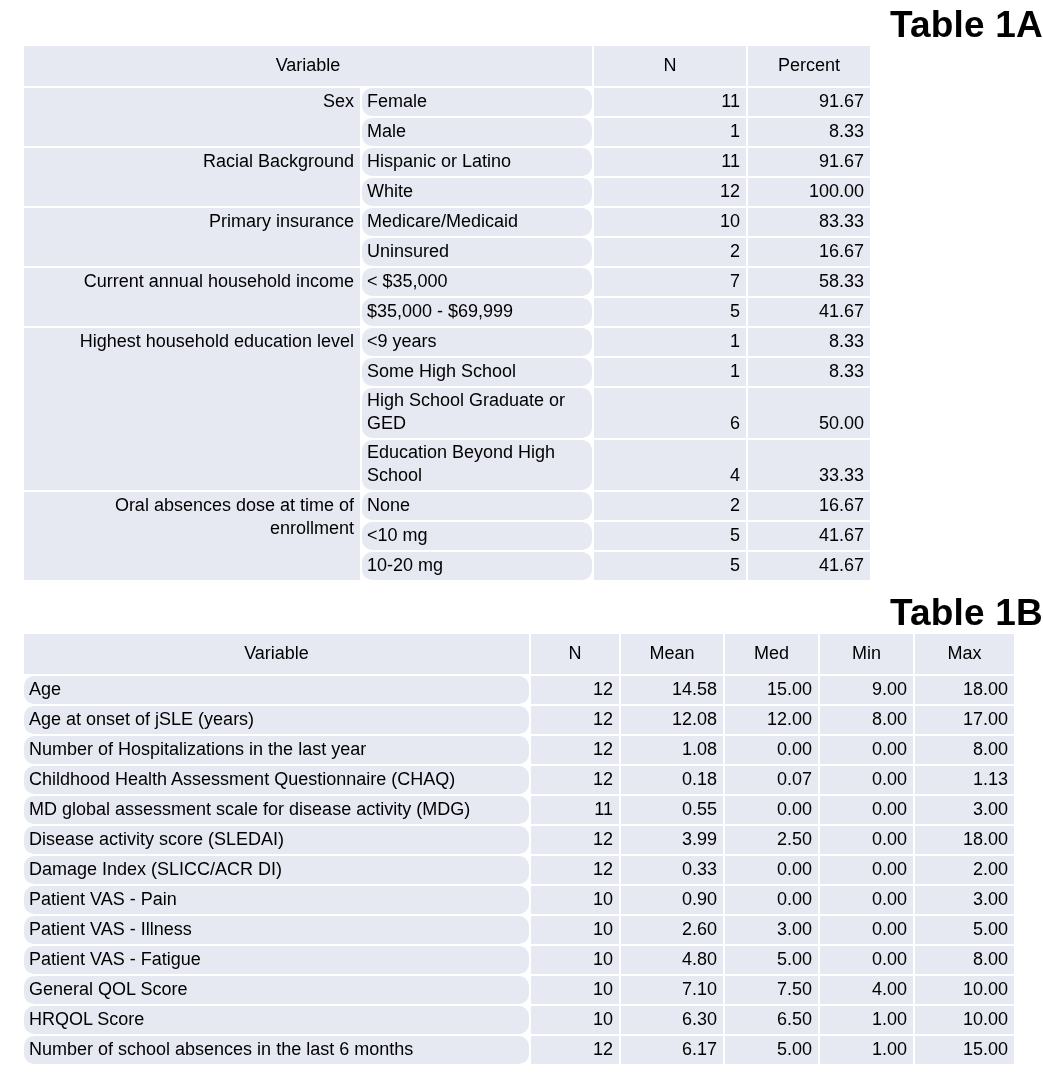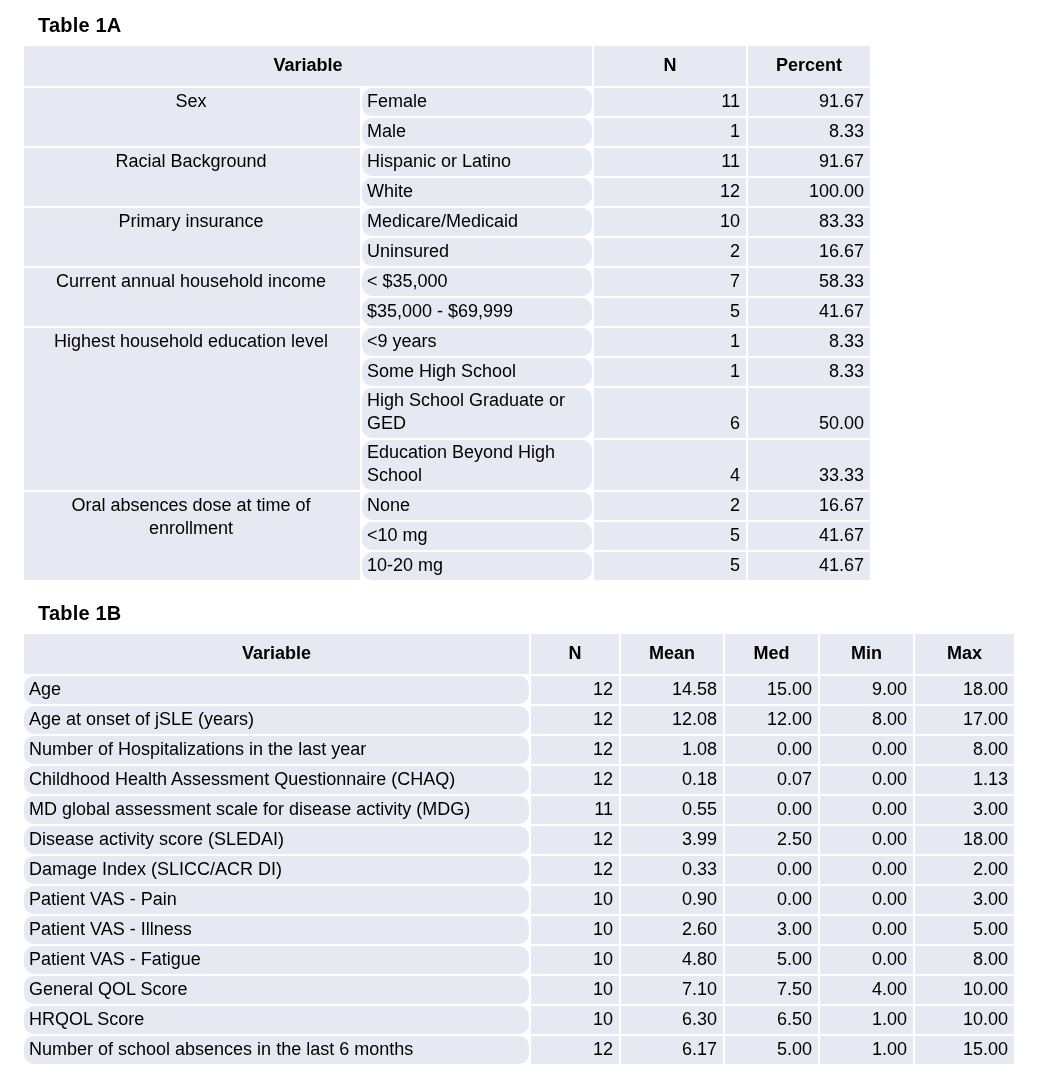--- a/index.html
+++ b/index.html
@@ -4,52 +4,53 @@
 <style>
   html,body{margin:0;padding:0;background:#ffffff;}
   body{
     width:1043px;height:1077px;
     font-family:"Liberation Sans", sans-serif;
     color:#000000;
     position:relative;
   }
   .page{padding:6px 0 0 22px;}
   .table-title{
-    font-size:20px;
+    font-size:37px;
     font-weight:700;
     line-height:34px;
     margin:2px 0 2px 16px;
     letter-spacing:0.2px;
+    text-align:right;
   }
   .tb2 .table-title{margin-top:14px;}
   table{
     border-collapse:separate;
     border-spacing:2px;
     table-layout:fixed;
   }
   .t1a{width:850px;}
   .t1b{width:994px;}
   th,td{
     background:#e7e9f2;
     font-size:18px;
     line-height:23px;
     box-sizing:border-box;
     overflow:hidden;
   }
   th.hdr{
-    font-weight:700;
+    font-weight:400;
     text-align:center;
     vertical-align:middle;
     height:40px;
     padding:2px 4px 3px 4px;
   }
   td{height:28px;}
   td.cat{
     vertical-align:top;
-    text-align:center;
+    text-align:right;
     padding:2px 6px 2px 4px;
   }
   td.lbl{
     vertical-align:bottom;
     text-align:left;
     padding:1px 6px 3px 5px;
     border-radius:10px;
   }
   td.num{
     vertical-align:bottom;

